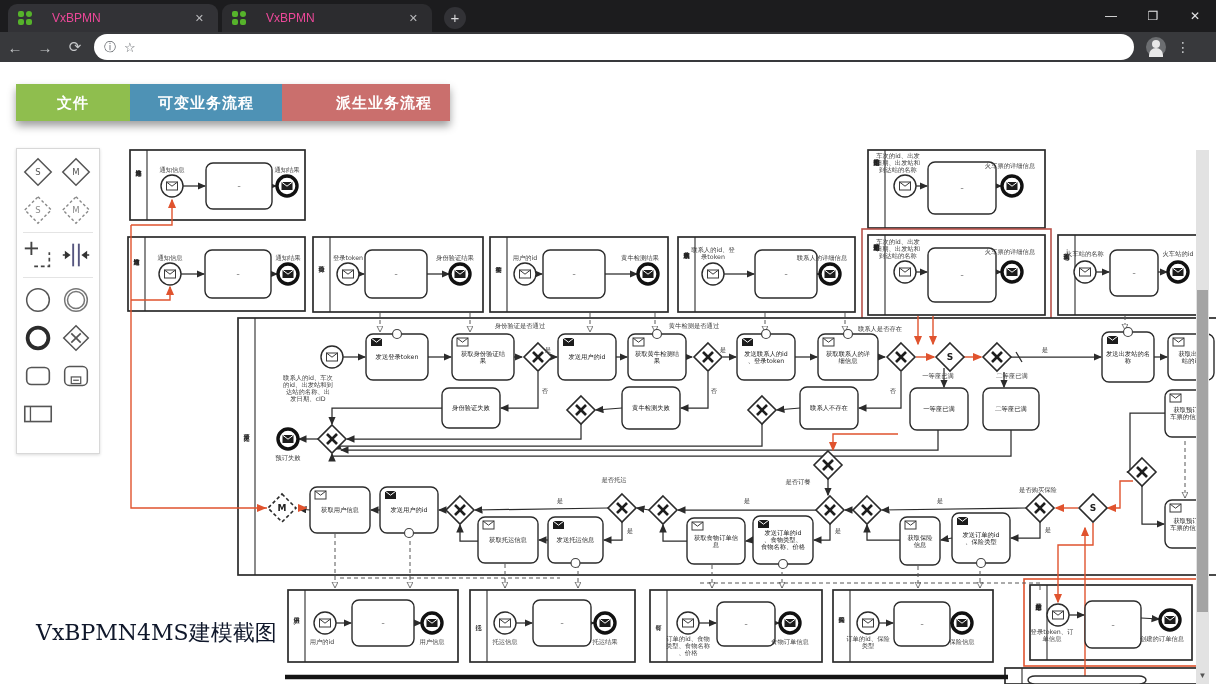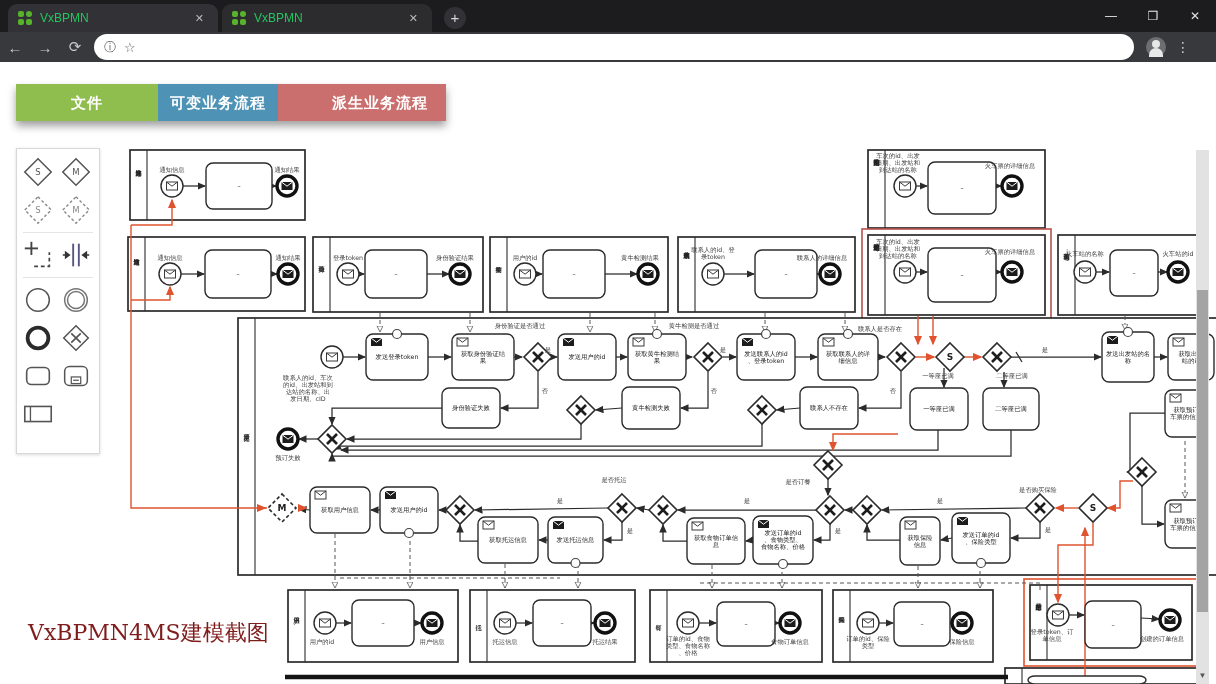--- a/index.html
+++ b/index.html
@@ -3,21 +3,21 @@
 <meta charset="utf-8">
 <style>
   html,body{margin:0;padding:0;background:#555;}
   .window{position:relative;width:1216px;height:684px;background:#ffffff;overflow:hidden;
           font-family:"Liberation Sans","DejaVu Sans",sans-serif;}
   
   .tabbar{position:absolute;left:0;top:0;width:1216px;height:32px;background:#1c1c1e;z-index:6;}
   .tab{position:absolute;top:4px;height:28px;width:210px;background:#323236;border-radius:9px 9px 0 0;
        display:flex;align-items:center;padding:0 10px;box-sizing:border-box;}
   .tab1{left:8px;} .tab2{left:222px;background:#2c2c2f;}
-  .tabtitle{color:#22c55e;font-size:12px;margin-left:8px;flex:1;white-space:nowrap;overflow:hidden;}
+  .tabtitle{color:#ec4899;font-size:12px;margin-left:20px;flex:1;white-space:nowrap;overflow:hidden;}
   .tabclose{color:#b9b9bc;font-size:11px;padding:2px 4px;}
   .tablogo{width:14px;height:14px;display:grid;grid-template-columns:6px 6px;grid-template-rows:6px 6px;gap:2px;}
   .tablogo i{background:#56b32b;border-radius:2px;display:block;}
   .tablogo i:nth-child(2){border-radius:50%;}
   .newtab{position:absolute;left:444px;top:7px;width:22px;height:22px;border-radius:50%;background:#323236;
           color:#d8d8da;font-size:15px;line-height:21px;text-align:center;}
   .wincontrols{position:absolute;right:0;top:0;height:32px;display:flex;align-items:center;}
   .wbtn{width:42px;text-align:center;color:#e3e3e5;font-size:12px;}
   .toolbar{position:absolute;left:0;top:32px;width:1216px;height:30px;background:#38393c;z-index:6;
            display:flex;align-items:center;}
@@ -53,22 +53,22 @@
   .gw.dash{stroke-dasharray:3.5 2.5;}
   .gx{stroke:#1d1d1d;stroke-width:2.6;}
   .start{fill:#fff;stroke:#2b2b2b;stroke-width:1.4;}
   .end{fill:#fff;stroke:#111;stroke-width:3.4;}
   .mark{fill:#fff;stroke:#444;stroke-width:1.2;}
   .seq{fill:none;stroke:#2b2b2b;stroke-width:1.25;}
   .red{fill:none;stroke:#e0532e;stroke-width:1.4;}
   .msg{fill:none;stroke:#565656;stroke-width:1;stroke-dasharray:4 3;}
   .thick{fill:none;stroke:#141414;stroke-width:4.5;}
   
-  .caption{position:absolute;left:28px;top:618px;z-index:5;font-family:"DejaVu Serif","Liberation Serif",serif;
-           font-size:22px;color:#7f1d1d;}
+  .caption{position:absolute;left:36px;top:618px;z-index:5;font-family:"DejaVu Serif","Liberation Serif",serif;
+           font-size:22px;color:#0f172a;}
   .vscroll{position:absolute;left:1196px;top:150px;width:13px;height:534px;background:#e2e2e2;z-index:4;}
   .vthumb{position:absolute;left:1px;top:140px;width:11px;height:322px;background:#a4a4a4;}
   .vdown{position:absolute;left:0;bottom:0;width:13px;height:16px;color:#555;font-size:8px;text-align:center;line-height:16px;}
 </style>
 </head>
 <body>
 
 <div class="window">
 
   <svg id="bpmn" width="1216" height="684" viewBox="0 0 1216 684">
@@ -767,22 +767,22 @@
     <span class="navic">⟳</span>
     <div class="omnibox">
       <span class="infoic">ⓘ</span>
       <span class="staric">☆</span>
     </div>
     <div class="avatar"></div>
     <span class="menuic">⋮</span>
   </div>
 
   <div class="ribbon">
-    <div class="rtab" style="background: rgb(143, 190, 78); width: 142px;">文件</div>
-    <div class="rtab" style="background: rgb(78, 146, 181); width: 120px;">可变业务流程</div>
+    <div class="rtab" style="background: rgb(143, 190, 78); width: 114px;">文件</div>
+    <div class="rtab" style="background: rgb(78, 146, 181); width: 152px;">可变业务流程</div>
     <div class="rtab" style="background: rgb(202, 111, 109); width: 132px; padding-left: 36px;">派生业务流程</div>
   </div>
 
   <div class="palette">
     <div class="ptool">
       <svg width="34" height="34" viewBox="0 0 36 36">
           <path d="M18 4 L32 18 L18 32 L4 18 Z" fill="none" stroke="#555" stroke-width="1.6"></path>
           <text x="18" y="21" font-size="9" text-anchor="middle" fill="#555" font-family="DejaVu Sans">S</text>
         </svg>
     </div>

